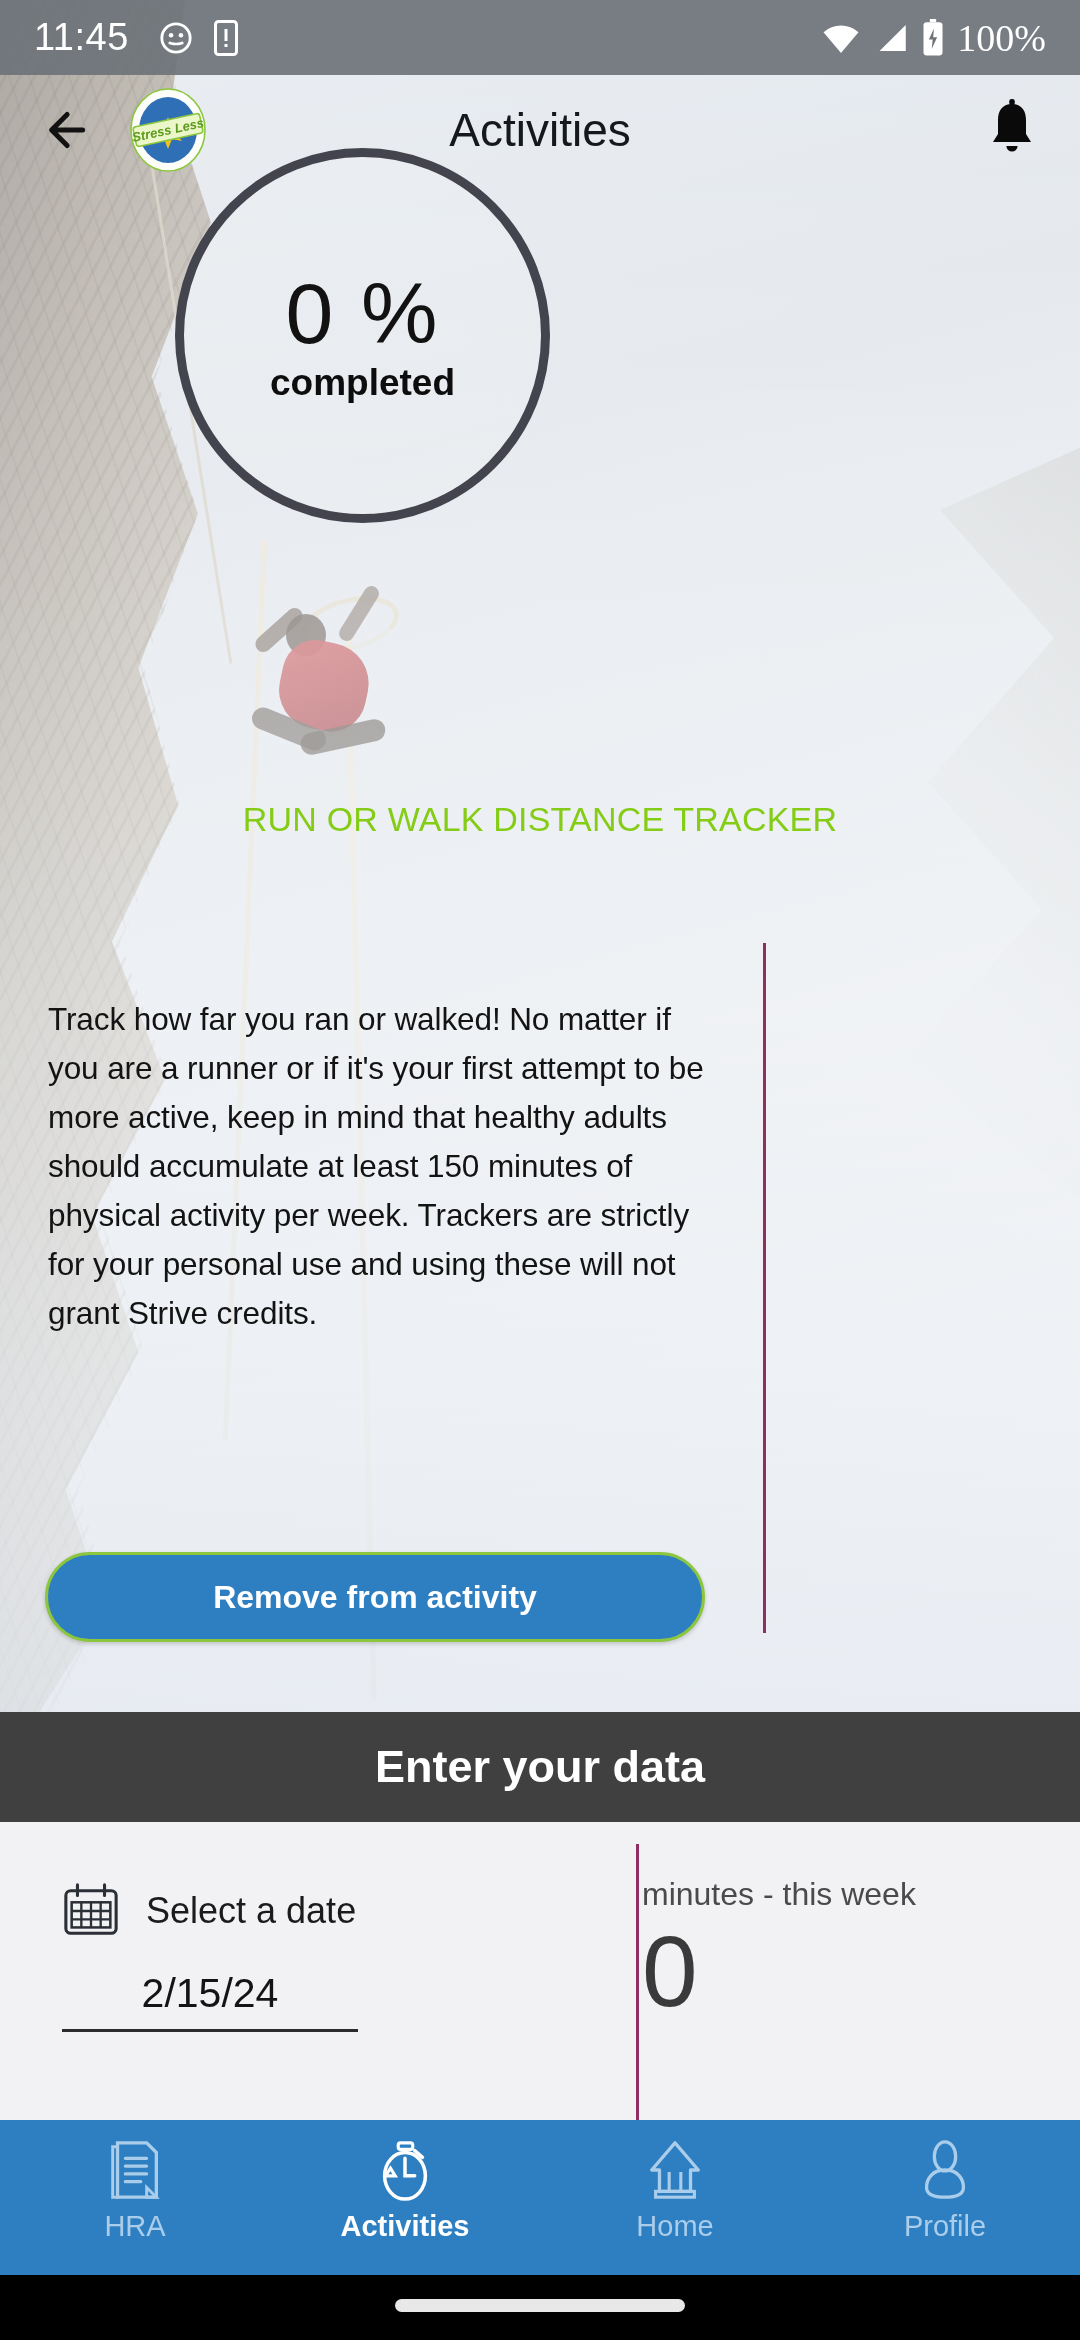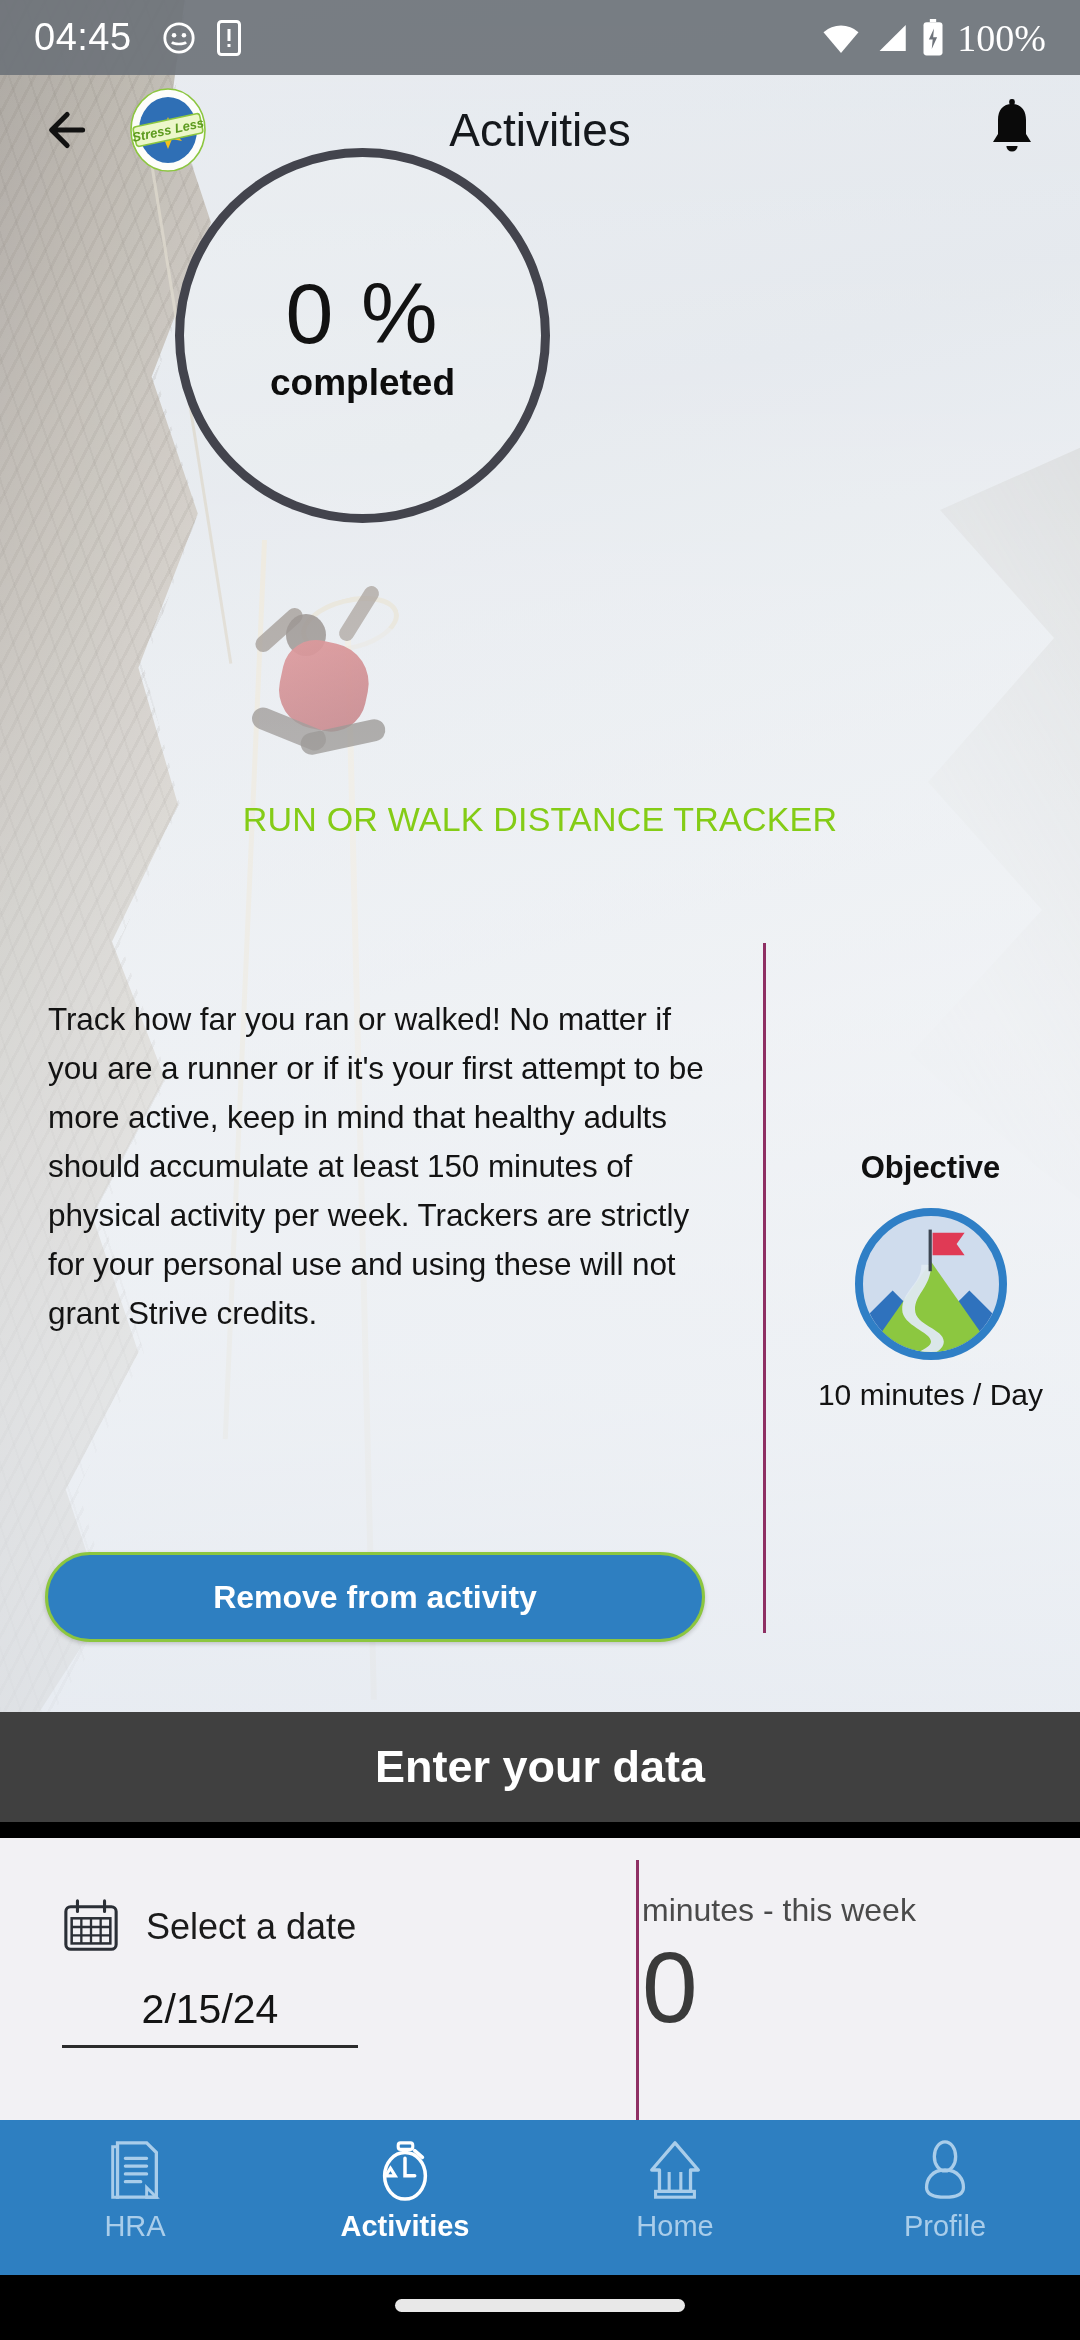--- a/index.html
+++ b/index.html
@@ -175,21 +175,20 @@
   .enter-bar {
     position:absolute; left:0; top:1712px; width:1080px; height:110px;
     background:#404040; display:flex; align-items:center; justify-content:center;
     color:#fff; font-size:45px; font-weight:700;
   }
 
   
   .data-area {
     position:absolute; left:0; top:1822px; width:1080px; height:298px;
     background:#f2f1f4;
-    margin-top:16px;
   }
   .data-left { position:absolute; left:0; top:0; width:636px; height:298px; }
   .cal-row { position:absolute; left:62px; top:60px; display:flex; align-items:center; gap:26px; }
   .cal-icon { width:58px; height:58px; position:relative; }
   .cal-label { font-size:36px; color:#1b1b1b; font-weight:400; }
   .date-value {
     position:absolute; left:62px; top:148px; width:296px;
     font-size:41px; color:#141414; text-align:center;
     padding-bottom:12px; border-bottom:3px solid #2b2b2b;
   }
@@ -240,21 +239,21 @@
         <div class="armL"></div>
       <div class="head"></div>
         <div class="torso"></div>
       <div class="legL"></div>
         <div class="legR"></div>
     </div>
     <div class="haze"></div>
   </div>
 
   <div class="statusbar">
-    <span class="sb-time">04:45</span>
+    <span class="sb-time">11:45</span>
     <span class="sb-left-icons">
       <svg width="34" height="34" viewBox="0 0 24 24">
         <circle cx="12" cy="12" r="10" fill="none" stroke="#fff" stroke-width="2"></circle>
         <circle cx="8.5" cy="10" r="1.6" fill="#fff"></circle>
           <circle cx="15.5" cy="10" r="1.6" fill="#fff"></circle>
         <path d="M7 15c1.6 1.6 8.4 1.6 10 0" fill="none" stroke="#fff" stroke-width="1.8"></path>
       </svg>
       <svg width="26" height="36" viewBox="0 0 16 24">
         <rect x="1" y="1" width="14" height="22" rx="2" fill="none" stroke="#fff" stroke-width="2"></rect>
         <rect x="7" y="6" width="2" height="8" fill="#fff"></rect>
@@ -310,41 +309,20 @@
       <div class="ring-pct">0 %</div>
       <div class="ring-sub">completed</div>
     </div>
   </div>
 
   <div class="tracker-title">RUN OR WALK DISTANCE TRACKER</div>
 
   <div class="content-row">
     <div class="desc">Track how far you ran or walked! No matter if you are a runner or if it's your first attempt to be more active, keep in mind that healthy adults should accumulate at least 150 minutes of physical activity per week. Trackers are strictly for your personal use and using these will not grant Strive credits.</div>
     <div class="vdivider"></div>
-    <div class="objective">
-      <div class="obj-title">Objective</div>
-      <div class="obj-icon">
-        <svg width="160" height="160" viewBox="0 0 100 100">
-          <circle cx="50" cy="50" r="45" fill="#cfdced" stroke="#2f7fc6" stroke-width="5"></circle>
-          <clipPath id="c">
-              <circle cx="50" cy="50" r="42.5"></circle>
-            </clipPath>
-          <g clip-path="url(#c)">
-            <path d="M8 72 L26 54 L40 68 L40 96 L4 96 Z" fill="#2f72bd"></path>
-            <path d="M92 72 L74 54 L60 68 L60 96 L96 96 Z" fill="#2f72bd"></path>
-            <path d="M50 36 L92 96 L8 96 Z" fill="#8cc740"></path>
-            <path d="M50 38 C50 52 40 56 40 66 C40 76 58 78 58 86 C58 92 50 94 46 96
-                     L36 96 C42 92 50 90 50 86 C50 80 32 76 32 66 C32 54 44 50 44 38 Z" fill="#dfe9f2" opacity="0.95"></path>
-            <rect x="48.5" y="16" width="2" height="26" fill="#3d4652"></rect>
-            <path d="M51 18 h20 l-5 7 5 7 h-20 z" fill="#e03a55"></path>
-          </g>
-        </svg>
-      </div>
-      <div class="obj-value">10 minutes / Day</div>
-    </div>
   </div>
 
   <div class="btn-remove">
     <span>Remove from activity</span>
   </div>
 
   <div class="enter-bar">
     <span>Enter your data</span>
   </div>
 

